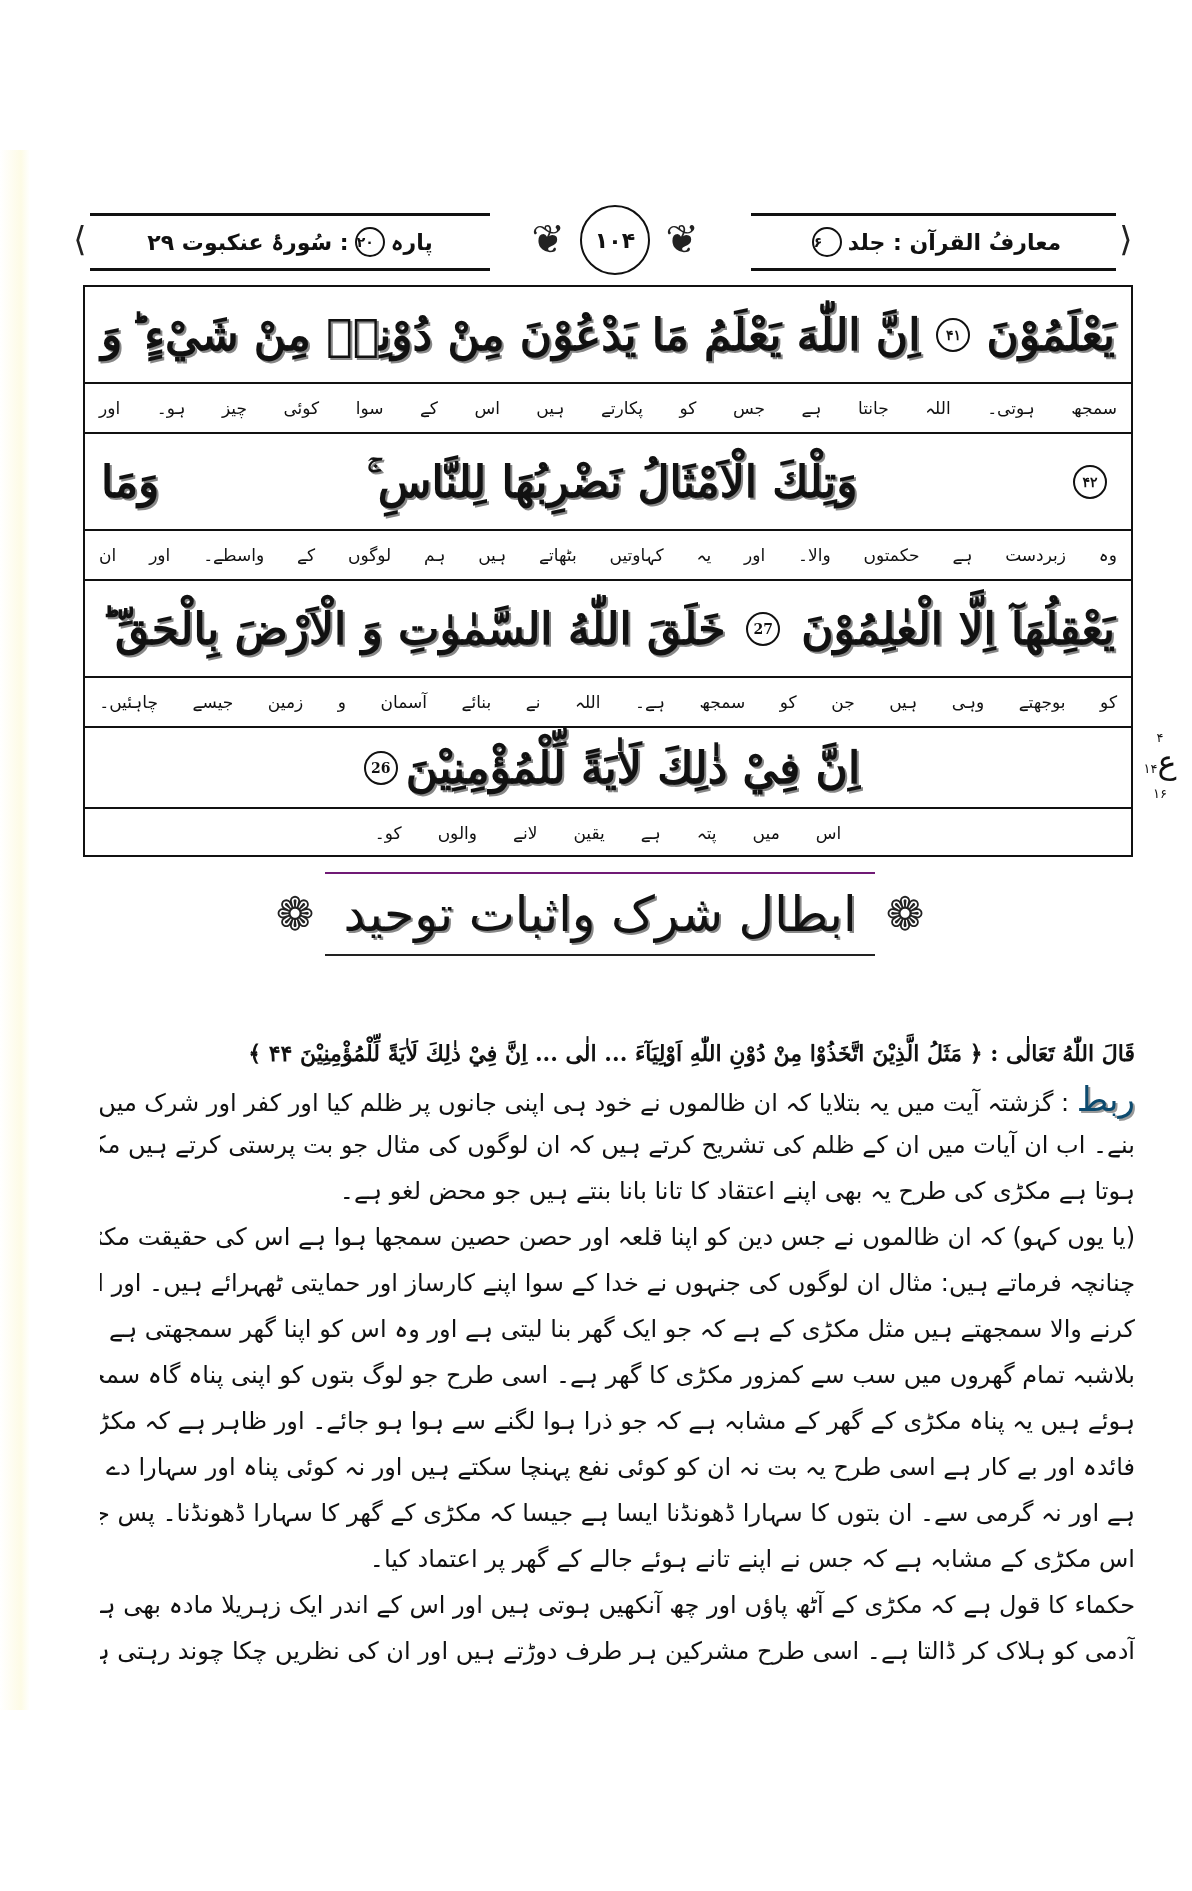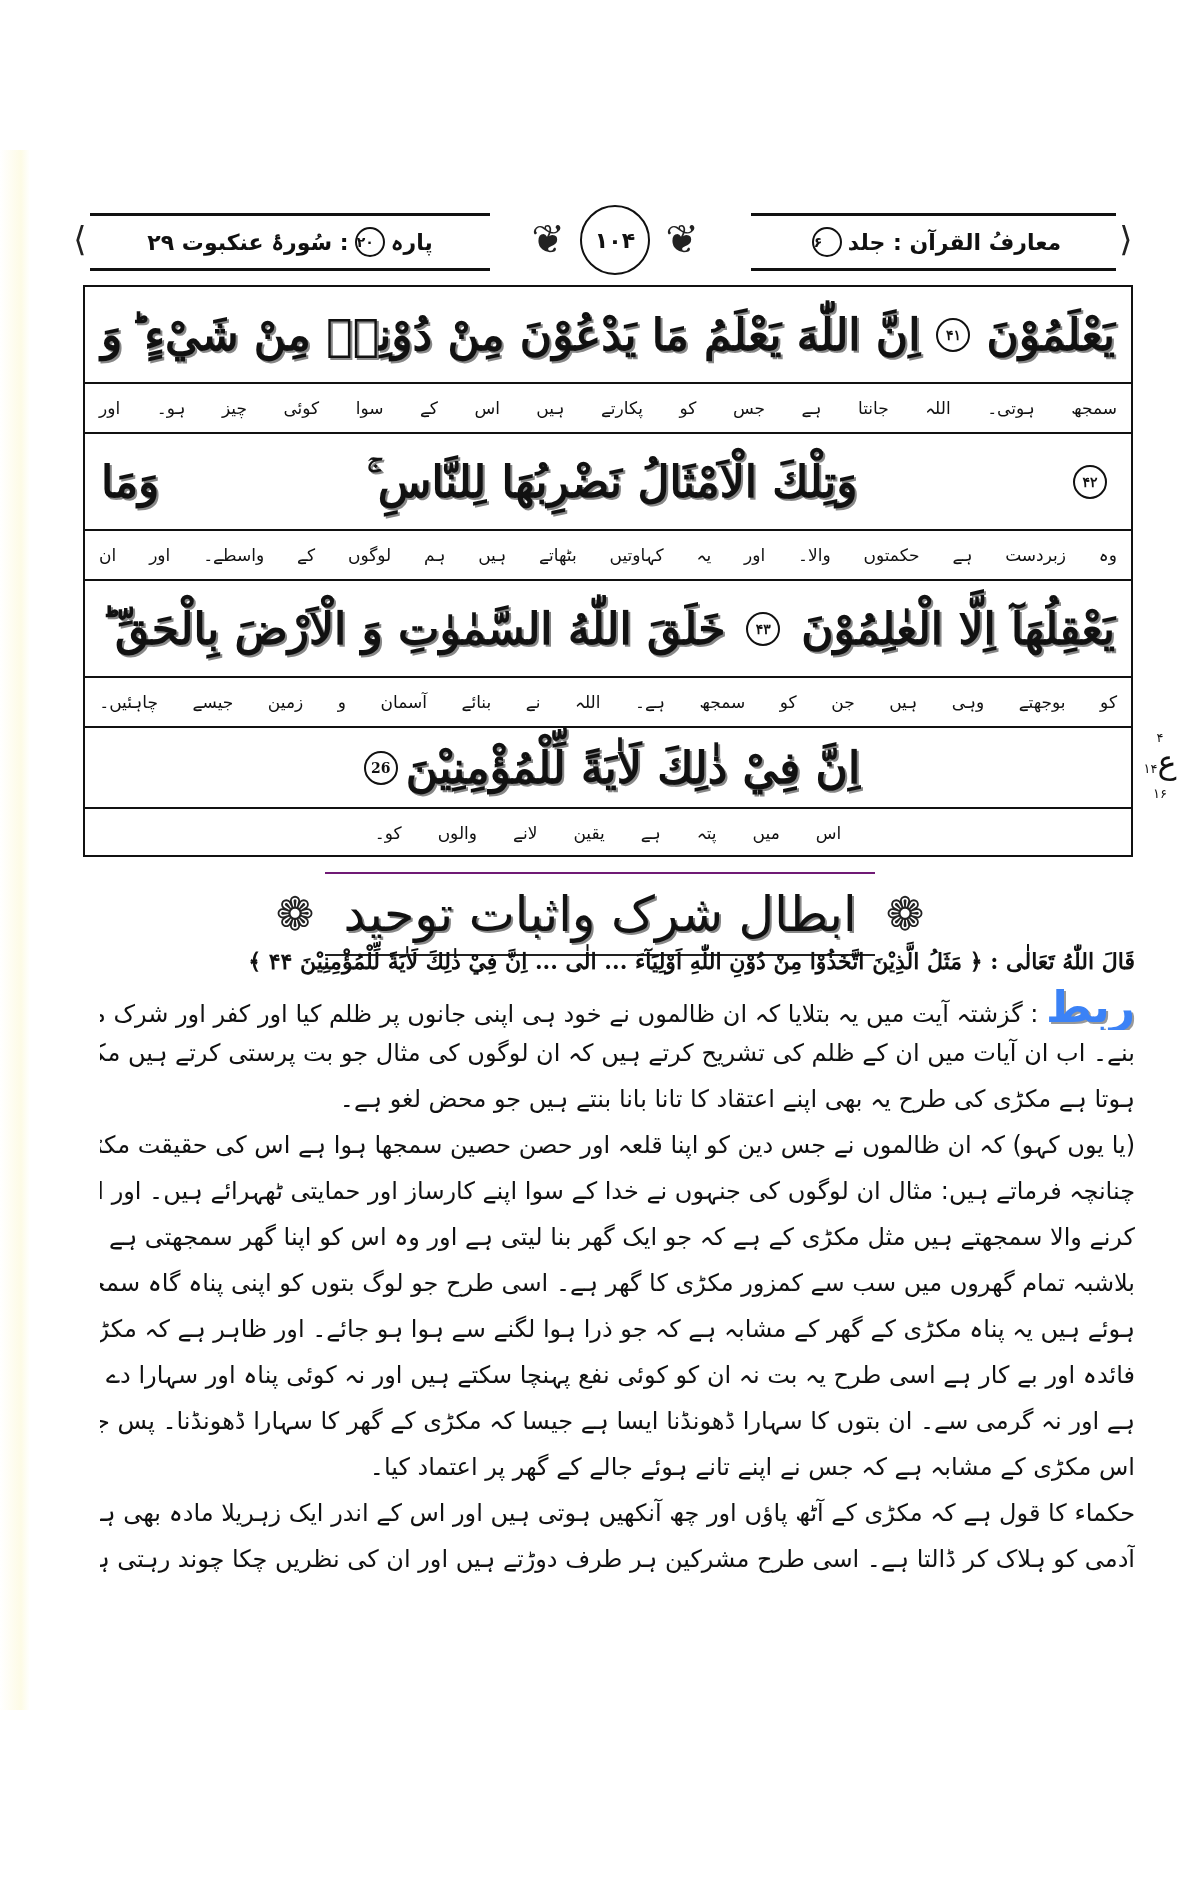--- a/index.html
+++ b/index.html
@@ -43,25 +43,25 @@
 
   
   .heading { position:absolute; left:265px; top:868px; width:670px; height:92px; }
   .heading .band { position:absolute; left:60px; right:60px; top:4px; bottom:4px;
                    border-top:2px solid #701a75; border-bottom:2px solid #222;
                    display:flex; align-items:center; justify-content:center;
                    font-size:49px; font-weight:normal; direction:rtl; text-shadow:2px 2px 0 #888; }
   .heading .flourish { position:absolute; top:12px; width:60px; height:68px; font-size:46px; line-height:68px; text-align:center; color:#222; }
 
   
-  .body-text { position:absolute; left:100px; top:938px; width:1035px; direction:rtl; }
+  .body-text { position:absolute; left:100px; top:1030px; width:1035px; direction:rtl; }
   .line { font-size:24px; line-height:46px; height:46px; white-space:nowrap; overflow:hidden; text-align:justify; text-align-last:justify; }
   .line.short { text-align-last:right; }
   .line.quote { font-family:"DejaVu Serif", serif; font-size:22px; font-weight:bold; text-align-last:right; }
-  .rabt { font-size:44px; font-weight:bold; color:#3b82f6; text-shadow:2px 2px 0 #999; }
+  .rabt { font-size:34px; font-weight:normal; color:#0c4a6e; text-shadow:2px 2px 0 #999; }
 </style>
 </head>
 <body>
 
 <div class="edge"></div>
 
 <div class="header">
   <div class="hdr-cap" style="right:0">⟩</div>
   <div class="hdr-box hdr-right">
     <span>معارفُ القرآن : جلد</span>
@@ -126,21 +126,21 @@
     <span>ہم</span>
     <span>لوگوں</span>
     <span>کے</span>
     <span>واسطے۔</span>
     <span>اور</span>
     <span>ان</span>
   </div>
 
   <div class="row arabic" style="top:294px;height:97px">
     <span>يَعْقِلُهَآ اِلَّا الْعٰلِمُوْنَ</span>
-    <span class="ayah-mark">۴۳</span>
+    <span class="ayah-mark">27</span>
     <span>خَلَقَ اللّٰهُ السَّمٰوٰتِ وَ الْاَرْضَ بِالْحَقِّ ؕ</span>
   </div>
   <div class="row urdu" style="top:391px;height:50px">
     <span>کو</span>
     <span>بوجھتے</span>
     <span>وہی</span>
     <span>ہیں</span>
     <span>جن</span>
     <span>کو</span>
     <span>سمجھ</span>

